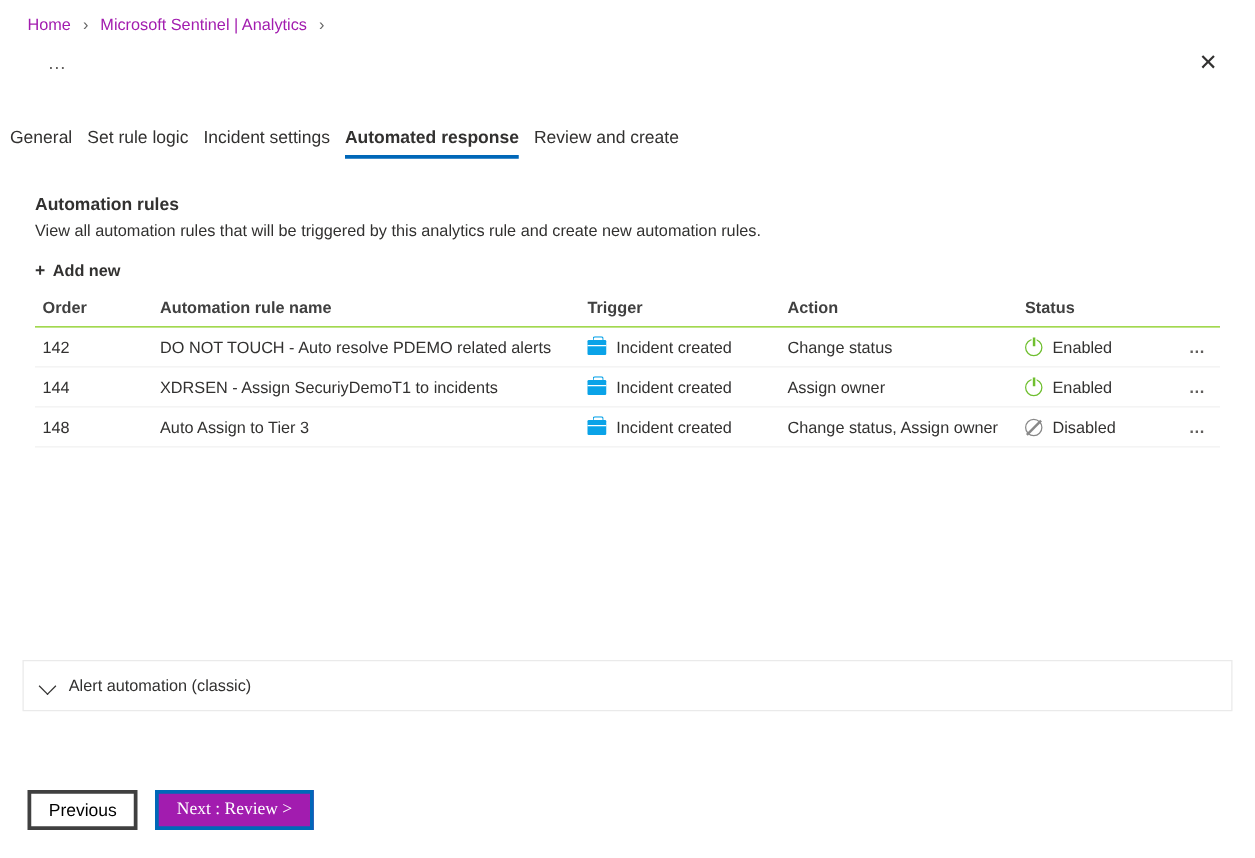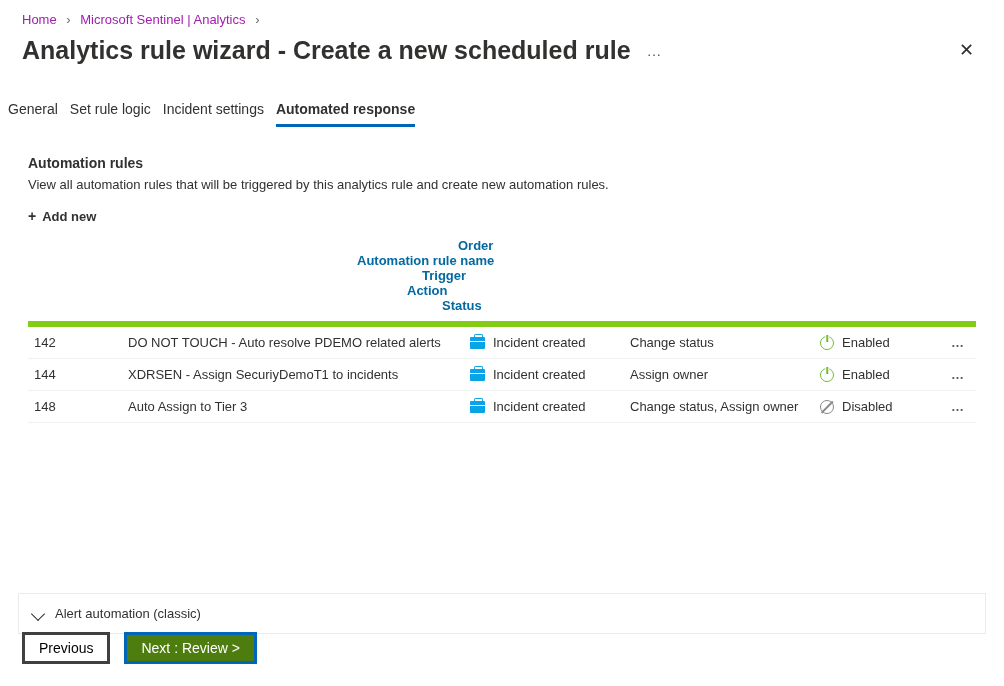--- a/index.html
+++ b/index.html
@@ -21,21 +21,21 @@
   .tab.active::after { content:""; position:absolute; left:0; right:0; bottom:0; height:3px; background:#0067b8; }
 
   .content { padding: 28px 28px 0 28px; }
   .section-h { font-size: 14px; font-weight: 600; margin-bottom: 6px; }
   .section-d { color: #323130; margin-bottom: 12px; }
 
   .addnew { display:inline-flex; align-items:center; gap:6px; font-weight:600; cursor:pointer; margin: 4px 0 8px 0; }
   .addnew .plus { font-size: 14px; }
 
   .grid-head, .grid-row { display:flex; align-items:center; }
-  .grid-head { border-bottom: 6px solid #84cc16; padding: 6px 0 8px 0; font-weight:600; color:#0369a1;flex-direction:column; }
+  .grid-head { border-bottom: 1px solid #84cc16; padding: 6px 0 8px 0; font-weight:600; color:#404040; }
   .grid-row { border-bottom: 1px solid #f1f1f1; padding: 8px 0; }
   .c-order { width: 100px; padding-left: 6px;}
   .c-name { flex: 1 1 auto; min-width: 290px; }
   .c-trigger { width: 160px; display:flex; align-items:center; gap:8px; }
   .c-action { width: 190px; }
   .c-status { width: 120px; display:flex; align-items:center; gap:8px; }
   .c-menu { width: 36px; text-align:center; cursor:pointer; font-weight:bold; letter-spacing:1px; color:#605e5c; }
 
   .briefcase { width:15px; height:12px; background:#0aa3e8; position:relative; border-radius:1px; }
   .briefcase::before { content:""; position:absolute; top:-3px; left:4px; width:7px; height:3px; border:1px solid #0aa3e8; border-bottom:none; border-radius:2px 2px 0 0; }
@@ -44,44 +44,44 @@
   .power-on { width:14px; height:14px; border:1.5px solid #6fbf2f; border-radius:50%; position:relative; }
   .power-on::after { content:""; position:absolute; top:-2px; left:50%; width:1.5px; height:7px; background:#6fbf2f; transform:translateX(-50%); box-shadow: 0 0 0 1px #fff; }
   .power-off { width:14px; height:14px; border:1.5px solid #888; border-radius:50%; position:relative; }
   .power-off::after { content:""; position:absolute; left:50%; top:50%; width:16px; height:1.5px; background:#888; transform:translate(-50%,-50%) rotate(-45deg); }
 
   .accordion { border:1px solid #eaeaea; margin: 170px 18px 0 18px; padding: 12px 14px; display:flex; align-items:center; gap:12px; cursor:pointer; }
   .chev { display:inline-block; width:10px; height:10px; border-left:1.5px solid #323130; border-bottom:1.5px solid #323130; transform: rotate(-45deg); }
 
   .footer { position:absolute; left:22px; bottom:22px; display:flex; gap:14px; }
   .btn { padding: 5px 14px; font-size: 14px; cursor:pointer; border:3px solid #404040; background:#fff; }
-  .btn.primary { background:#4d7c0f; color:#fff; border-color:#0067b8; }
+  .btn.primary { background:#a21caf; color:#fff; border-color:#0067b8;font-family:Liberation Serif, serif; }
 </style>
 </head>
 <body>
 <div class="page">
 
   <div class="breadcrumb">
     <a>Home</a>
     <span class="sep">›</span>
     <a>Microsoft Sentinel | Analytics</a>
     <span class="sep">›</span>
   </div>
 
   <div class="title-row">
-    <div class="title">Analytics rule wizard - Create a new scheduled rule</div>
     <div class="title-ell">…</div>
     <div class="close-btn">✕</div>
   </div>
 
   <div class="tabs">
     <div class="tab">General</div>
     <div class="tab">Set rule logic</div>
     <div class="tab">Incident settings</div>
     <div class="tab active">Automated response</div>
+    <div class="tab">Review and create</div>
   </div>
 
   <div class="content">
     <div class="section-h">Automation rules</div>
     <div class="section-d">View all automation rules that will be triggered by this analytics rule and create new automation rules.</div>
 
     <div class="addnew">
       <span class="plus">+</span>
       <span>Add new</span>
     </div>

